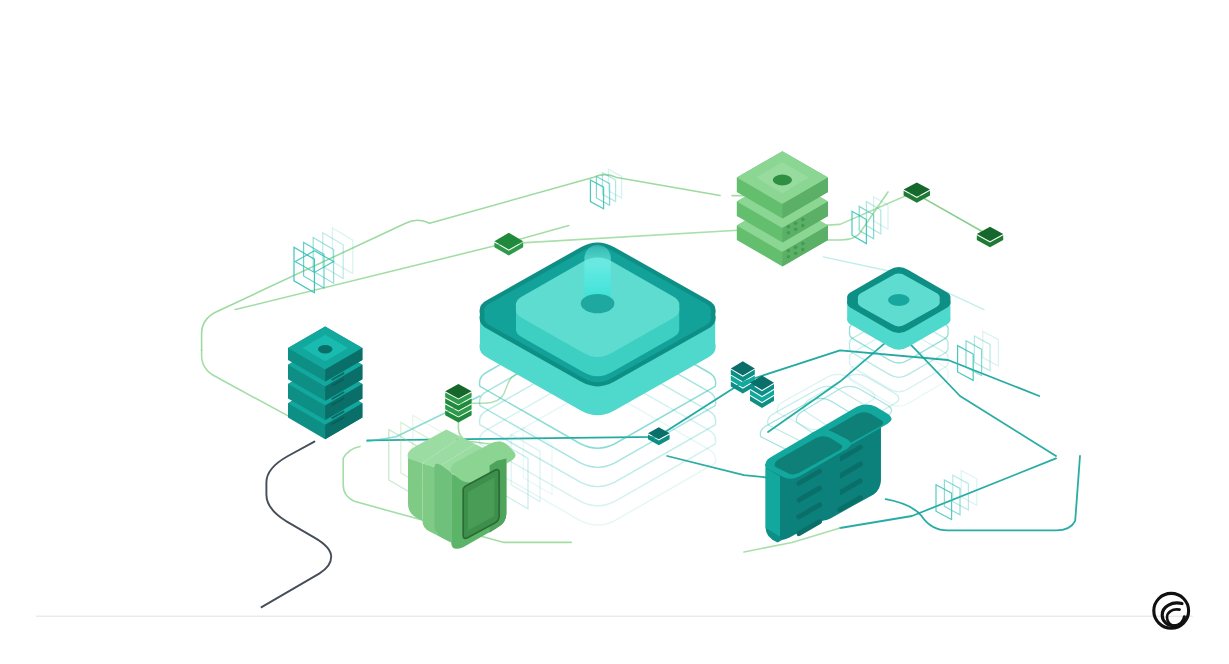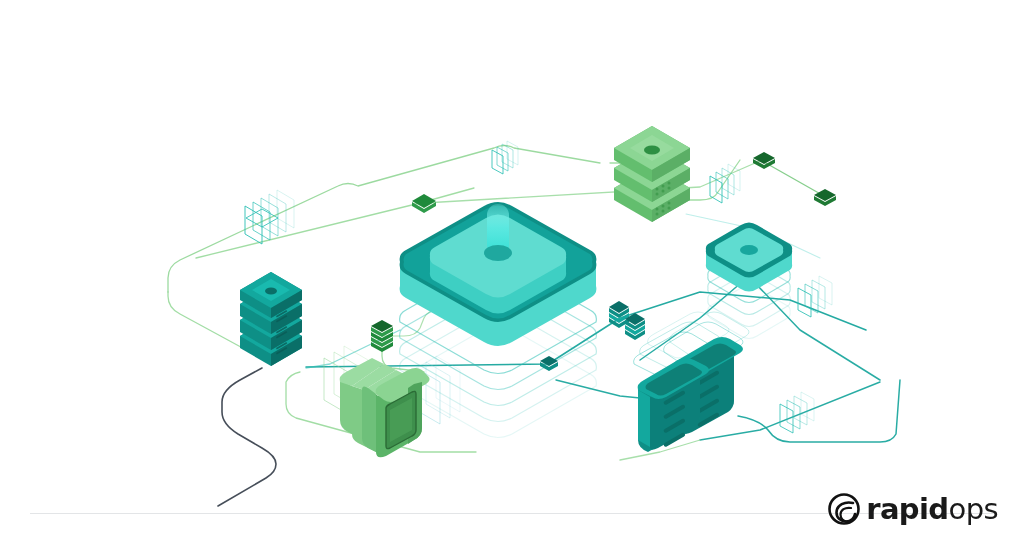--- a/index.html
+++ b/index.html
@@ -395,16 +395,13 @@
 </svg>
 
 <div class="footer-rule"></div>
 
 <div class="brand-logo">
   <svg class="brand-mark" viewBox="0 0 34 34">
     <circle cx="17" cy="17" r="14.5" fill="none" stroke="#111111" stroke-width="2.6"></circle>
     <path d="M 26,11 C 18,9 9.5,13 9.5,20.5 C 9.5,26 14,29.5 19,29.5 C 24,29.5 27.5,26 28,22" fill="none" stroke="#111111" stroke-width="2.6" stroke-linecap="round"></path>
     <path d="M 24,16 C 18,15 13.5,18 13.5,22.5 C 13.5,26.5 16.5,29.3 20,29.5" fill="none" stroke="#111111" stroke-width="2.2" stroke-linecap="round"></path>
   </svg>
-  <div class="brand-text">
-    <span class="bold">rapid</span><span class="light">ops</span>
-  </div>
 </div>
 
 </body></html>

